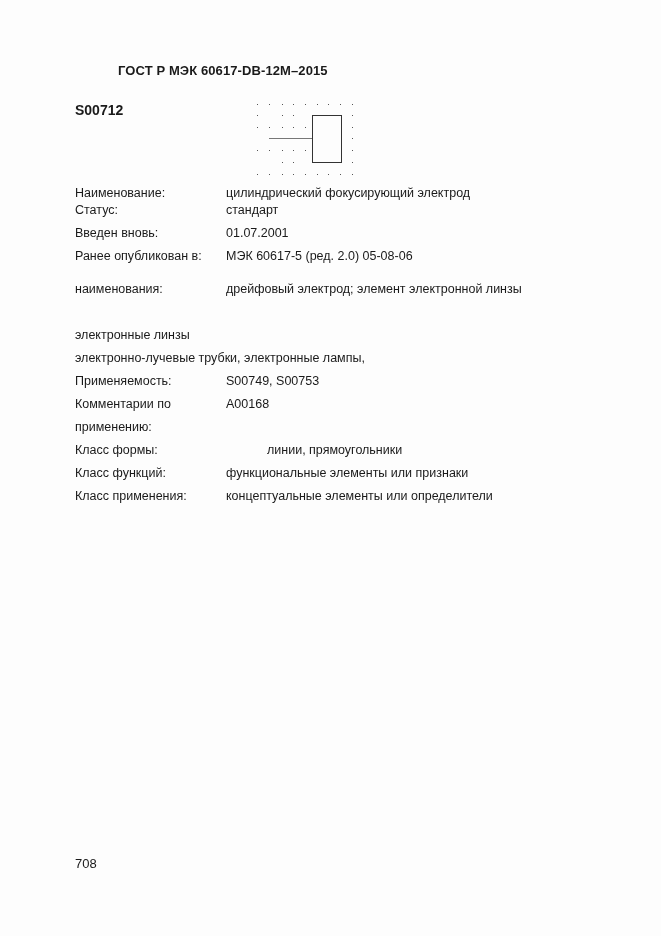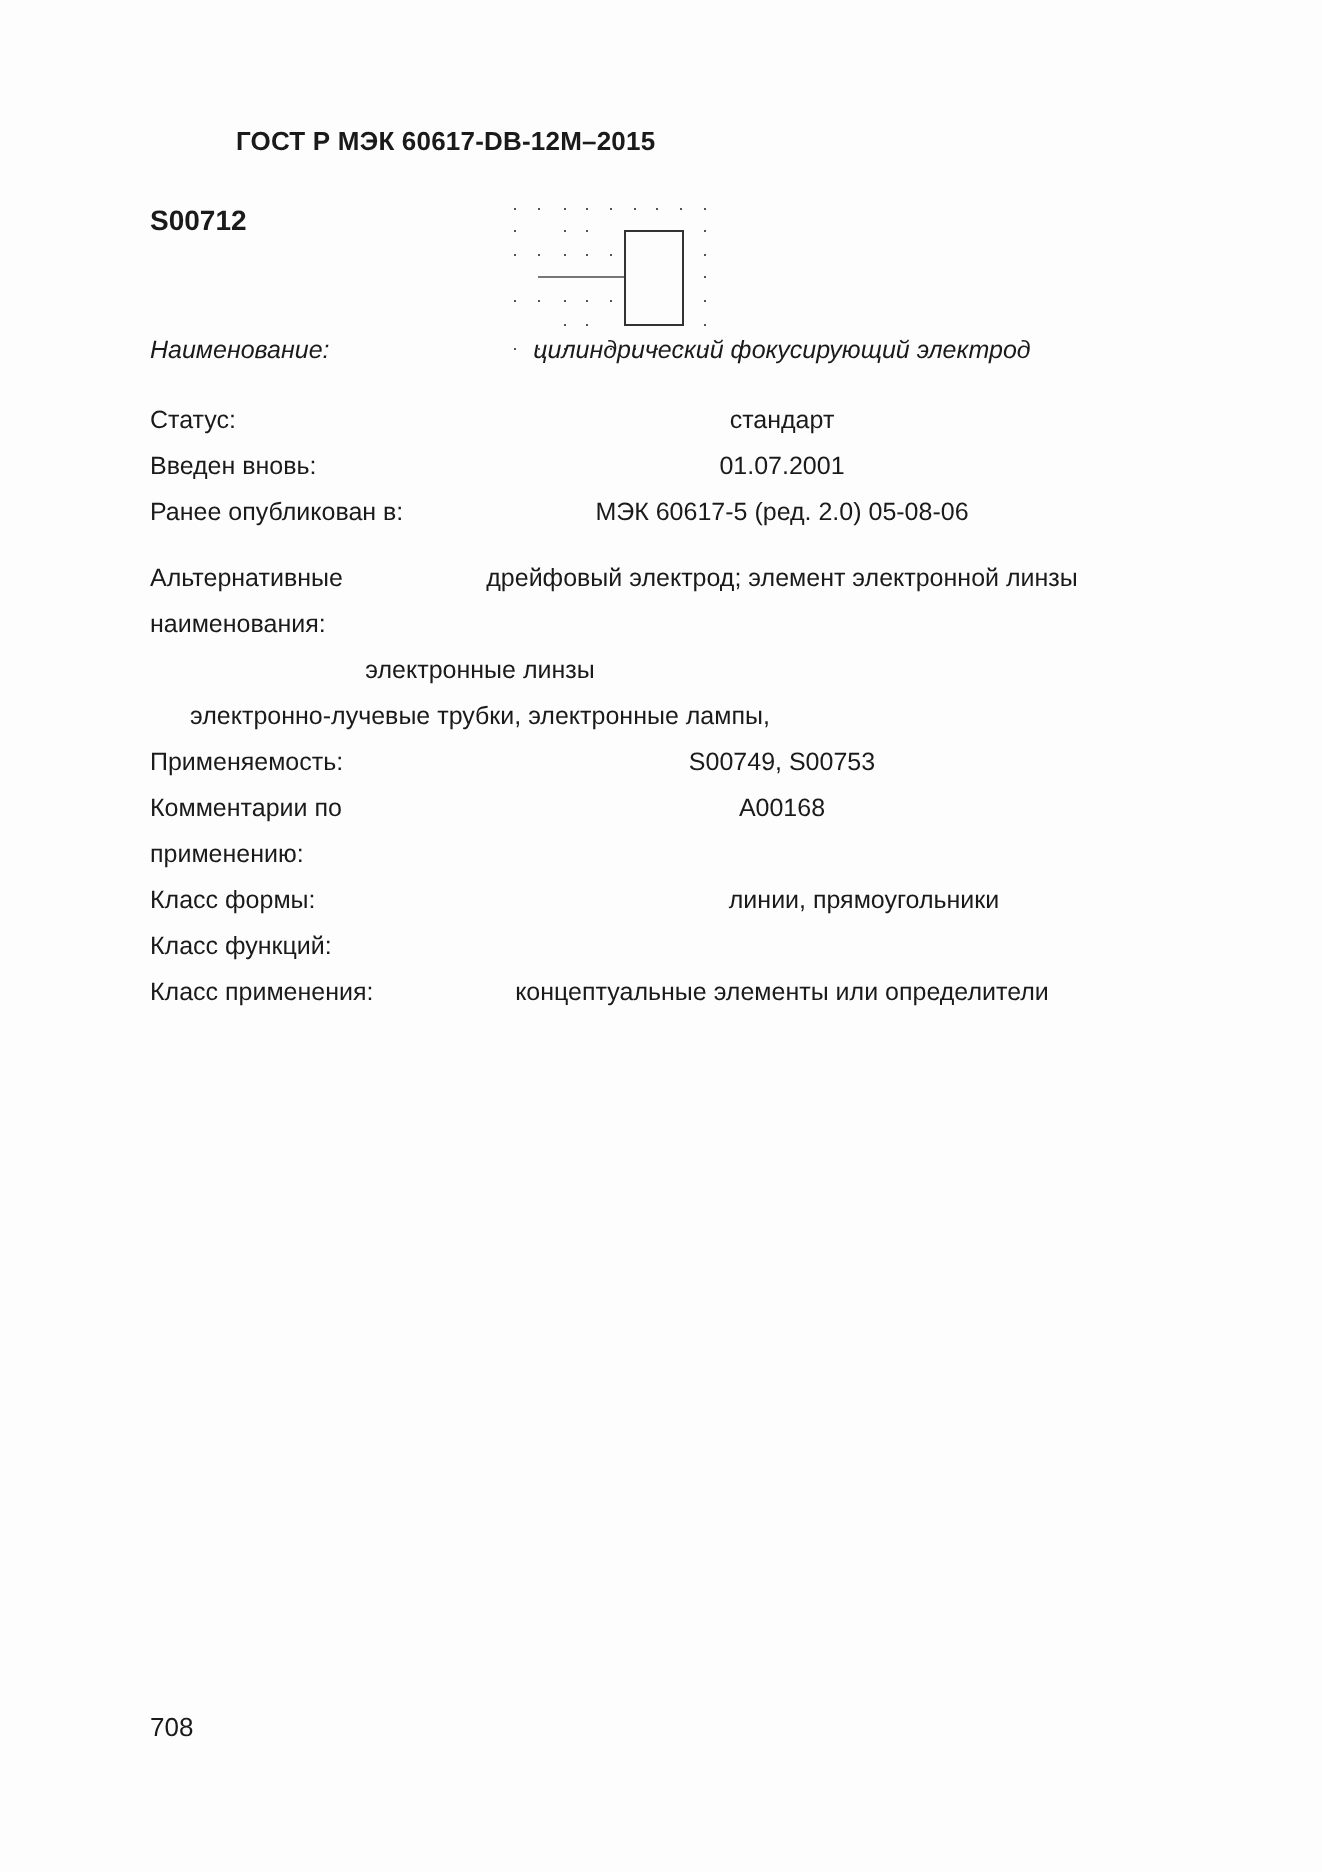--- a/index.html
+++ b/index.html
@@ -22,21 +22,21 @@
     .symbol-graphic {
       position: absolute; left: 250px; top: 98px;
       width: 110px; height: 80px;
     }
     .row {
       position: absolute; left: 75px;
       font-size: 12.5px; line-height: 23px;
       display: flex;
     }
     .row .label { width: 151px; flex: none; }
-    .row .value { width: 330px; text-align: center; }
+    .row .value { width: 330px; }
     .page-number {
       position: absolute; left: 75px; top: 856px;
       font-size: 13px;
     }
   </style>
 </head>
 <body>
 
 <div class="header">ГОСТ Р МЭК 60617-DB-12M–2015</div>
 
@@ -87,39 +87,38 @@
       <rect x="305" y="174" width="1" height="1"></rect>
       <rect x="317" y="174" width="1" height="1"></rect>
       <rect x="328" y="174" width="1" height="1"></rect>
       <rect x="340" y="174" width="1" height="1"></rect>
       <rect x="352" y="174" width="1" height="1"></rect>
   </g>
   <line x1="269" y1="138.5" x2="312" y2="138.5" stroke="#777" stroke-width="1"></line>
   <rect x="312.5" y="115.5" width="29" height="47" fill="none" stroke="#333" stroke-width="1"></rect>
 </svg>
 
-<div class="row" style="top:164px;font-style:italic;">
+<div class="row" style="top:182px;">
   <div class="label">Наименование:</div>
   <div class="value">цилиндрический фокусирующий электрод</div>
 </div>
 <div class="row" style="top:199px;">
   <div class="label">Статус:</div>
   <div class="value">стандарт</div>
 </div>
 <div class="row" style="top:222px;">
   <div class="label">Введен вновь:</div>
   <div class="value">01.07.2001</div>
 </div>
 <div class="row" style="top:245px;">
   <div class="label">Ранее опубликован в:</div>
   <div class="value">МЭК 60617-5 (ред. 2.0) 05-08-06</div>
 </div>
 <div class="row" style="top:278px;">
   <div class="label">
-    <div>Альтернативные</div>
     <div>наименования:</div>
   </div>
   <div class="value">дрейфовый электрод; элемент электронной линзы</div>
 </div>
 <div class="row" style="top:324px;">
   <div class="value">
     <div>электронные линзы</div>
     <div>электронно-лучевые трубки,  электронные лампы,</div>
   </div>
 </div>
@@ -133,19 +132,20 @@
     <div>применению:</div>
   </div>
   <div class="value">A00168</div>
 </div>
 <div class="row" style="top:439px;gap:41px;">
   <div class="label">Класс формы:</div>
   <div class="value">линии, прямоугольники</div>
 </div>
 <div class="row" style="top:462px;">
   <div class="label">Класс функций:</div>
+  <div class="value">функциональные элементы или признаки</div>
 </div>
 <div class="row" style="top:485px;">
   <div class="label">Класс применения:</div>
   <div class="value">концептуальные элементы или определители</div>
 </div>
 
 <div class="page-number">708</div>
 
 </body></html>

